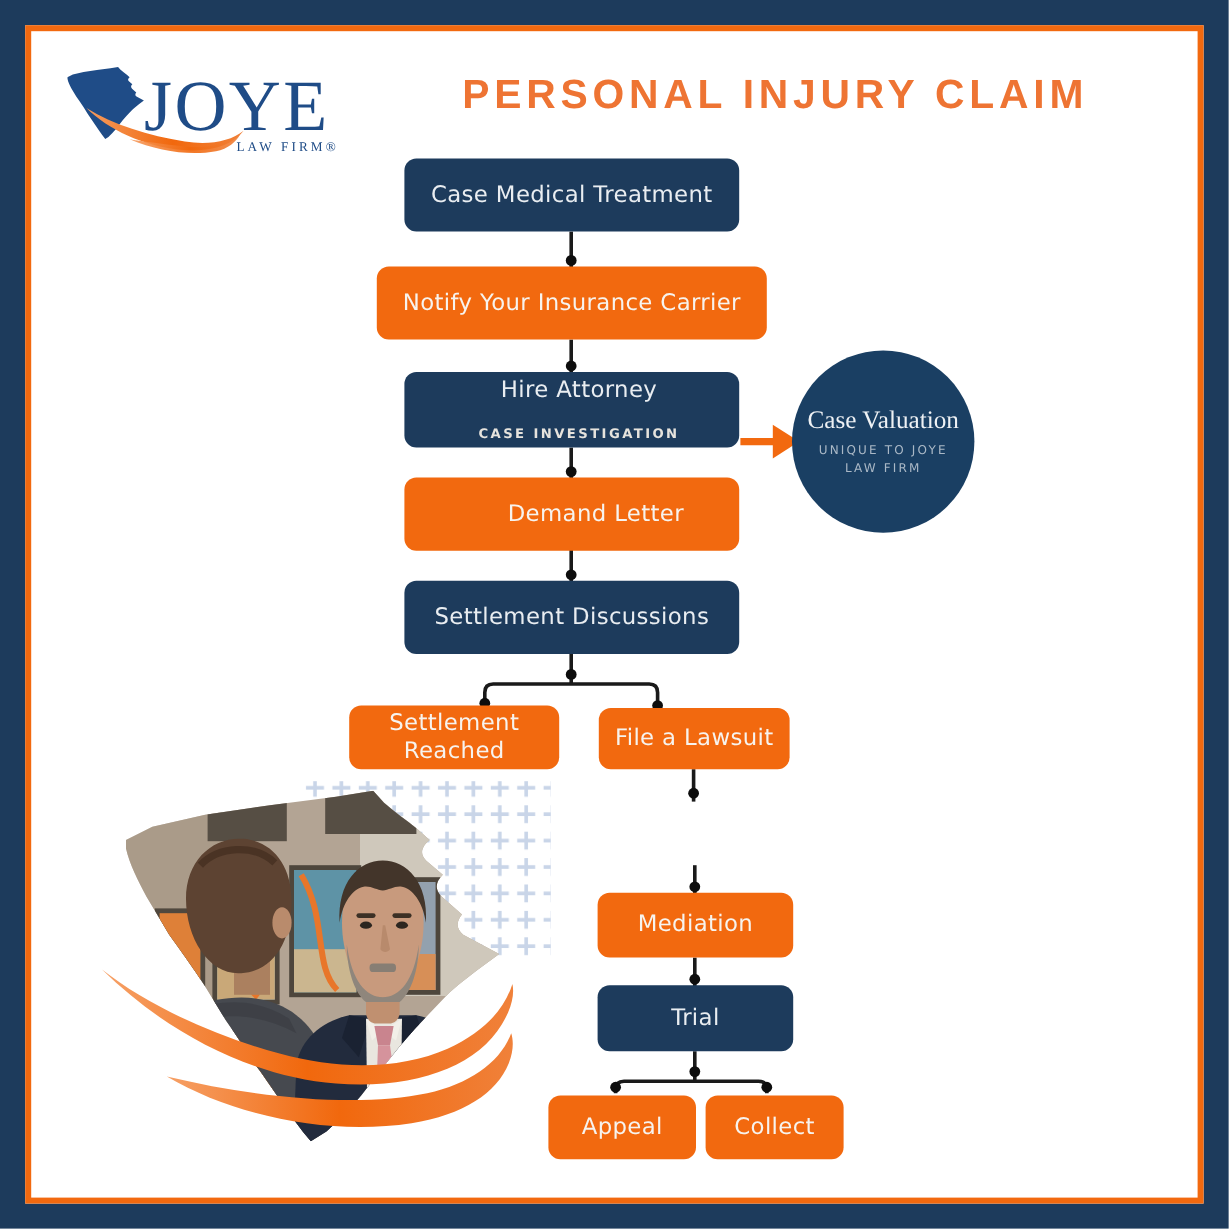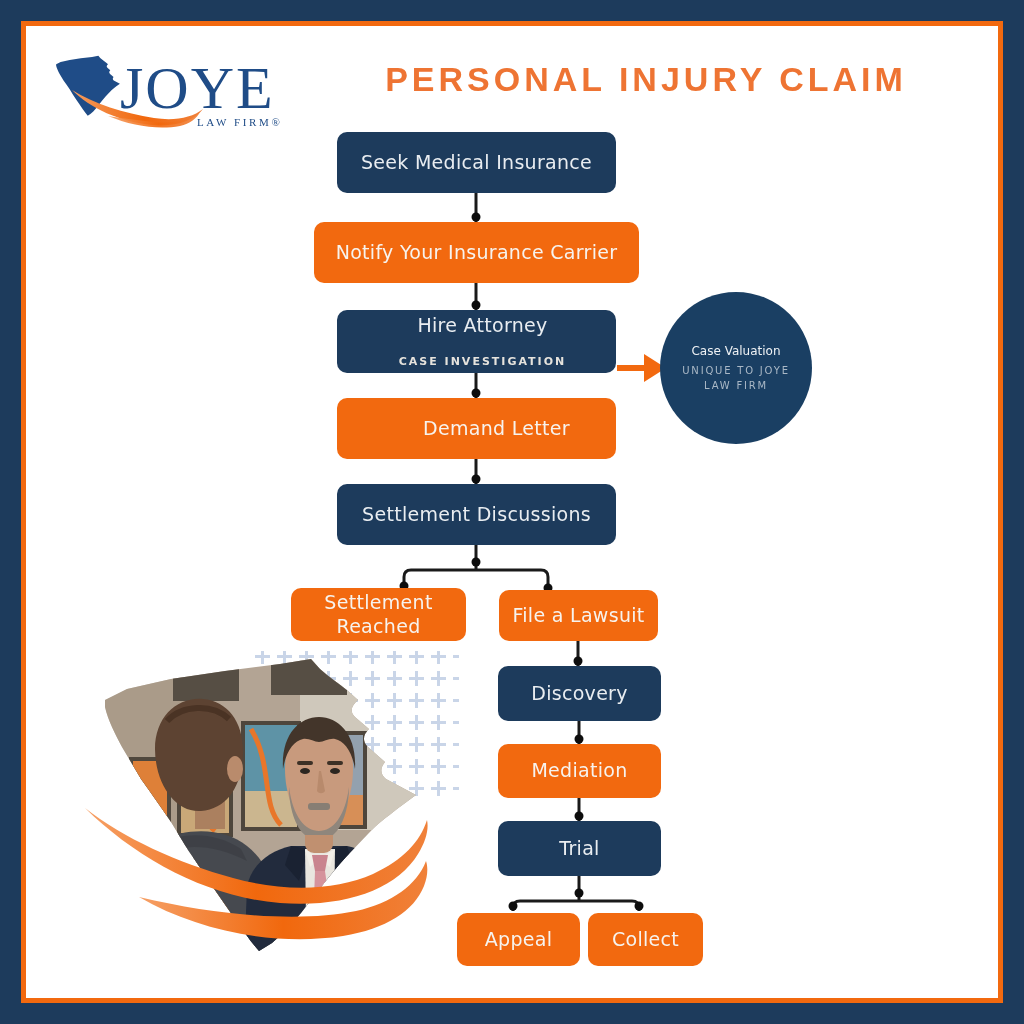--- a/index.html
+++ b/index.html
@@ -25,21 +25,21 @@
   #node-reached{left:291px;top:588px;width:175px;height:53px;}
   #node-lawsuit{left:499px;top:590px;width:159px;height:51px;}
   #node-discovery{left:498px;top:666px;width:163px;height:55px;}
   #node-mediation{left:498px;top:744px;width:163px;height:54px;}
   #node-trial{left:498px;top:821px;width:163px;height:55px;}
   #node-appeal{left:437px;top:913px;width:123px;height:53px;margin-left:20px;}
   #node-collect{left:588px;top:913px;width:115px;height:53px;}
   .callout-circle{position:absolute;left:660px;top:292px;width:152px;height:152px;border-radius:50%;
     background:var(--circle-navy,#1a3f63);color:#eef1f4;display:flex;flex-direction:column;
     align-items:center;justify-content:center;text-align:center;font-family:"DejaVu Sans",sans-serif;}
-  .callout-circle .main{font-size:12px;}
+  .callout-circle .main{font-size:21px;font-family:Liberation Serif, serif;}
   .callout-circle .sub{font-size:10px;letter-spacing:1.8px;color:#aab8c6;margin-top:5px;width:120px;line-height:1.5;}
   .connectors{position:absolute;left:0;top:0;pointer-events:none;}
   .connectors .cline{stroke:var(--connector,#1a1a1a);stroke-width:3;fill:none;}
   .connectors .cdot{fill:#0d0d0d;}
   .photo{position:absolute;left:75px;top:645px;}
   .plus{fill:var(--plus-pattern,#c9d5e8);}
   .logo-blue{fill:var(--logo-blue,#1f4c87);}
   .logo-serif{font-family:"Liberation Serif",serif;}
 </style>
 </head>
@@ -168,44 +168,41 @@
       <circle class="cdot" cx="513" cy="906" r="4.5"></circle>
       <circle class="cdot" cx="639" cy="906" r="4.5"></circle>
     </g>
     <g>
       <line x1="617" y1="368" x2="646" y2="368" stroke="var(--orange,#f2690f)" stroke-width="6"></line>
       <polygon points="644,354 644,382 666,368" fill="var(--orange,#f2690f)"></polygon>
     </g>
   </svg>
 
   <div class="node navy" id="node-seek">
-    <span>Seek Medical Insurance</span>
+    <span>Case Medical Treatment</span>
   </div>
   <div class="node orange" id="node-notify">
     <span>Notify Your Insurance Carrier</span>
   </div>
   <div class="node navy" id="node-hire">
     <span>Hire Attorney</span>
     <span class="sub">CASE INVESTIGATION</span>
   </div>
   <div class="node orange" id="node-demand">
     <span>Demand Letter</span>
   </div>
   <div class="node navy" id="node-discussions">
     <span>Settlement Discussions</span>
   </div>
   <div class="node orange" id="node-reached">
     <span>Settlement Reached</span>
   </div>
   <div class="node orange" id="node-lawsuit">
     <span>File a Lawsuit</span>
   </div>
-  <div class="node navy" id="node-discovery">
-    <span>Discovery</span>
-  </div>
   <div class="node orange" id="node-mediation">
     <span>Mediation</span>
   </div>
   <div class="node navy" id="node-trial">
     <span>Trial</span>
   </div>
   <div class="node orange" id="node-appeal">
     <span>Appeal</span>
   </div>
   <div class="node orange" id="node-collect">

